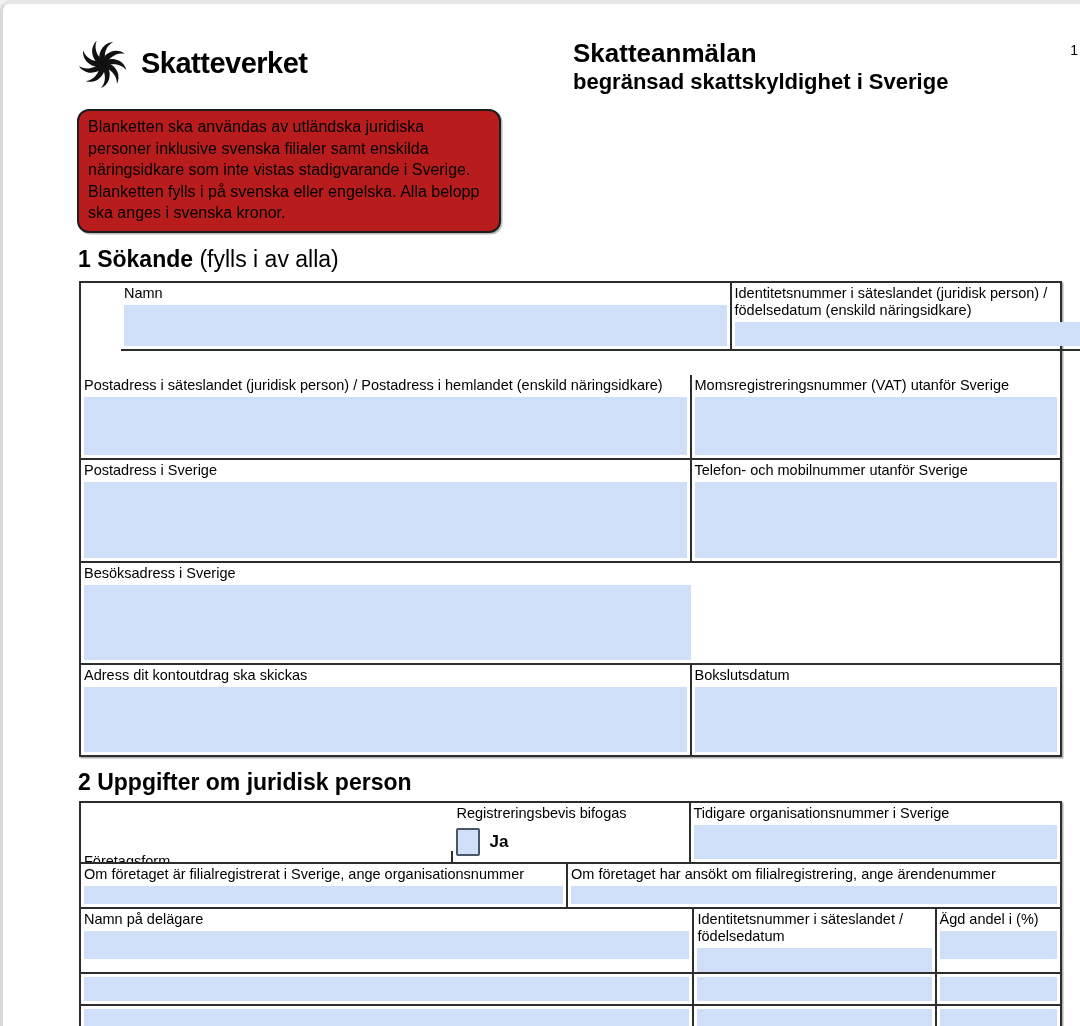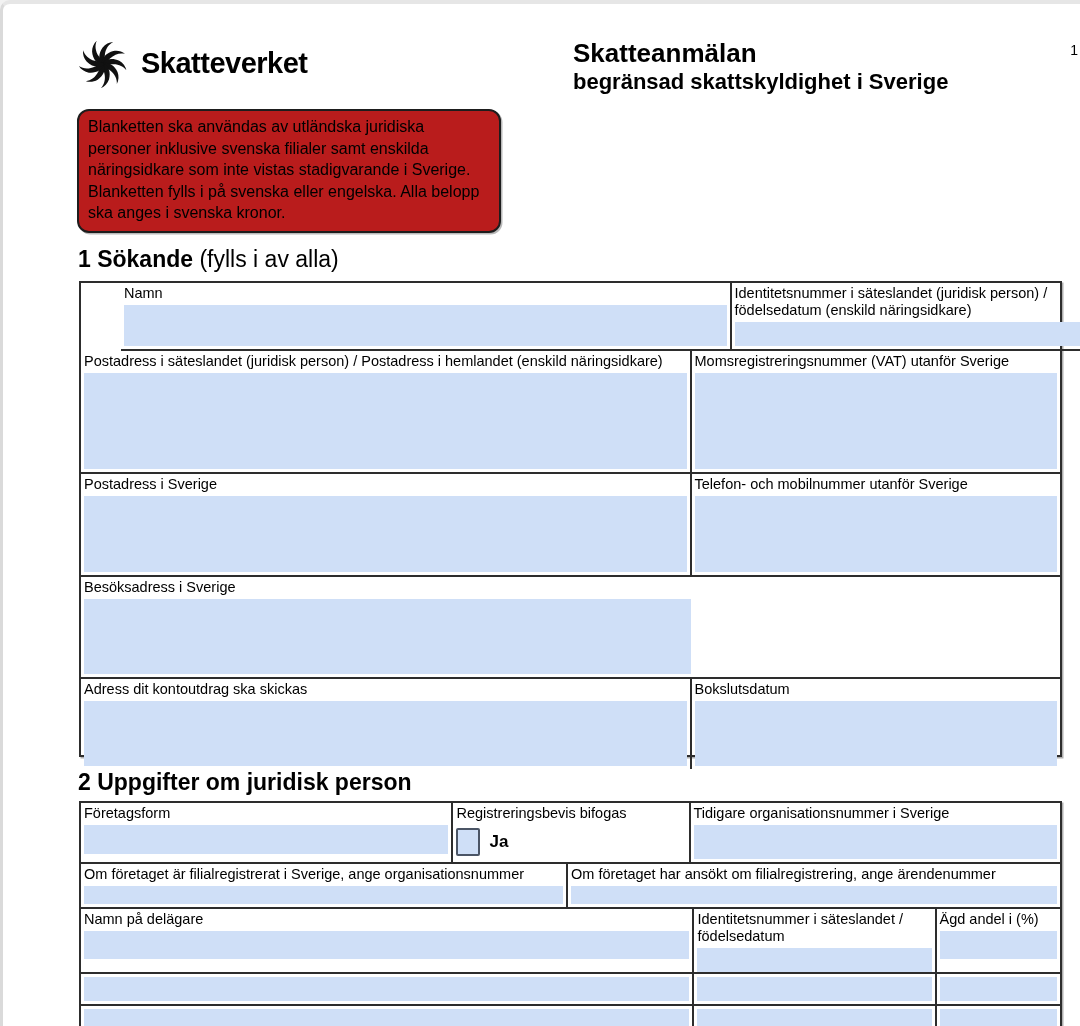--- a/index.html
+++ b/index.html
@@ -41,27 +41,27 @@
   .tcell { display:flex; flex-direction:column; border-right:2px solid #2d2d2d; overflow:hidden; }
   .tcell:last-child { border-right:none; }
   .cell-label { font-size:14.5px; line-height:17px; padding:2px 2px 0 3px; }
   .field {
     background:#cfdff7; border:none; outline:none; flex:1 1 auto;
     margin:3px 3px 3px 3px; font-size:15px; font-family:"Liberation Sans",sans-serif;
     padding:0 4px; min-height:10px;
   }
   .field-fixed { flex:0 0 auto; }
   
-  .r1 { height:68px;margin-left:40px; } .r2 { height:123px; } .r3 { height:103px; }
+  .r1 { height:68px;margin-left:40px; } .r2 { height:85px;margin-top:24px; } .r3 { height:103px; }
   .r4 { height:102px; } .r5 { height:90px; }
   .c-left { width:613px; } .c-right { width:370px; }
   
   .ra { height:61px; } .rb { height:45px; } .rc { height:65px; }
   .rd { height:32px; } .re { height:35px; }
-  .ca1 { width:374px; } .ca2 { width:238px; } .ca3 { width:371px; }
+  .ca1 { width:374px;margin-top:48px; } .ca2 { width:238px; } .ca3 { width:371px; }
   .cb1 { width:489px; } .cb2 { width:494px; }
   .cc1 { width:616px; } .cc2 { width:243px; } .cc3 { width:124px; }
   .checkbox-row { display:flex; align-items:center; margin:4px 0 5px 3px; flex:1 1 auto; }
   .checkbox {
     width:24px; height:100%; max-height:28px; background:#cfdff7;
     border:2px solid #4b5566; border-radius:2px; cursor:pointer;
   }
   .checkbox-label { font-size:17px; margin-left:9px;font-weight:bold; }
   .mb8 { margin-bottom:8px; }
 </style>

